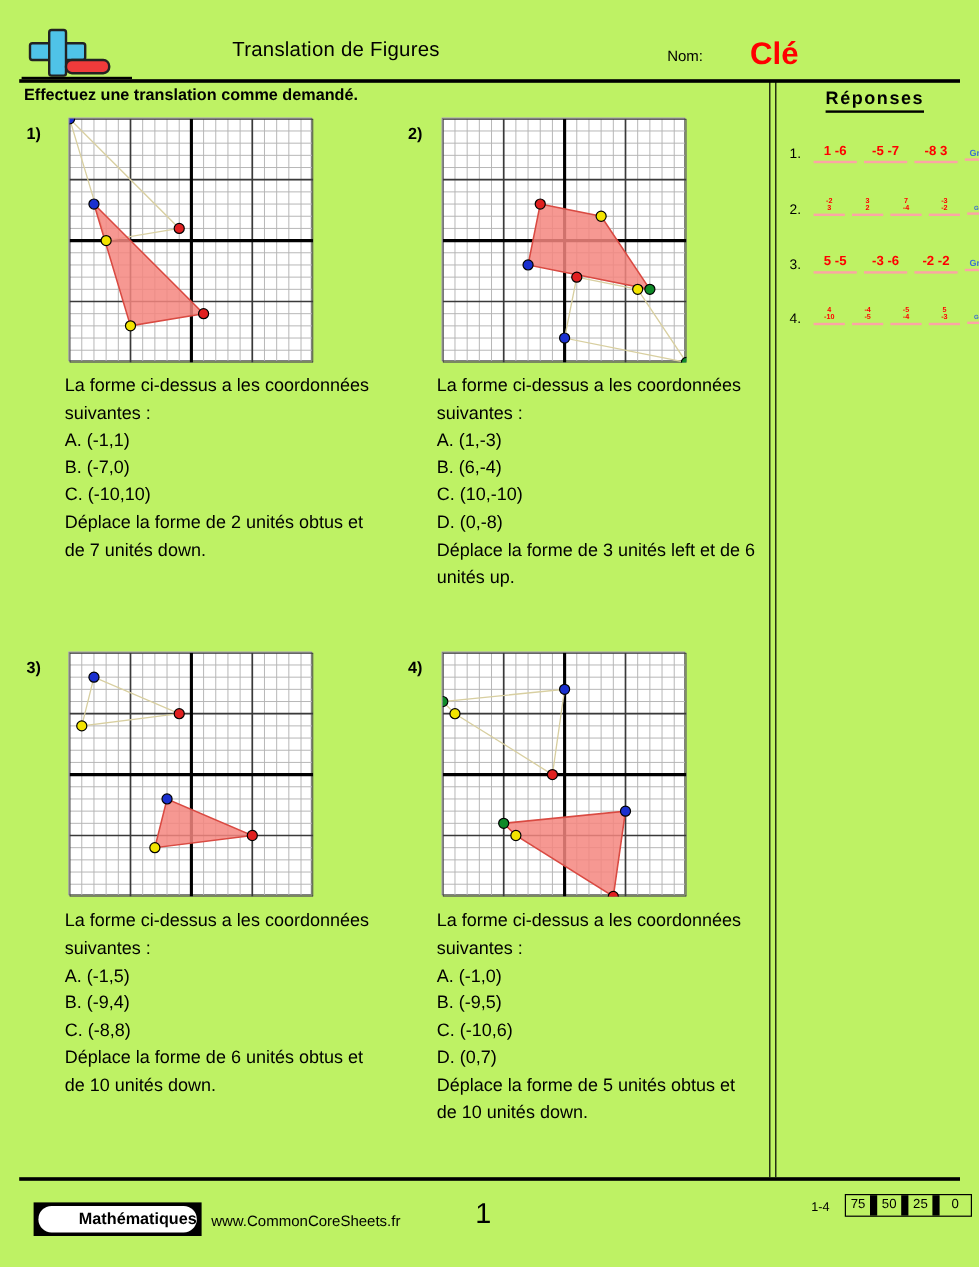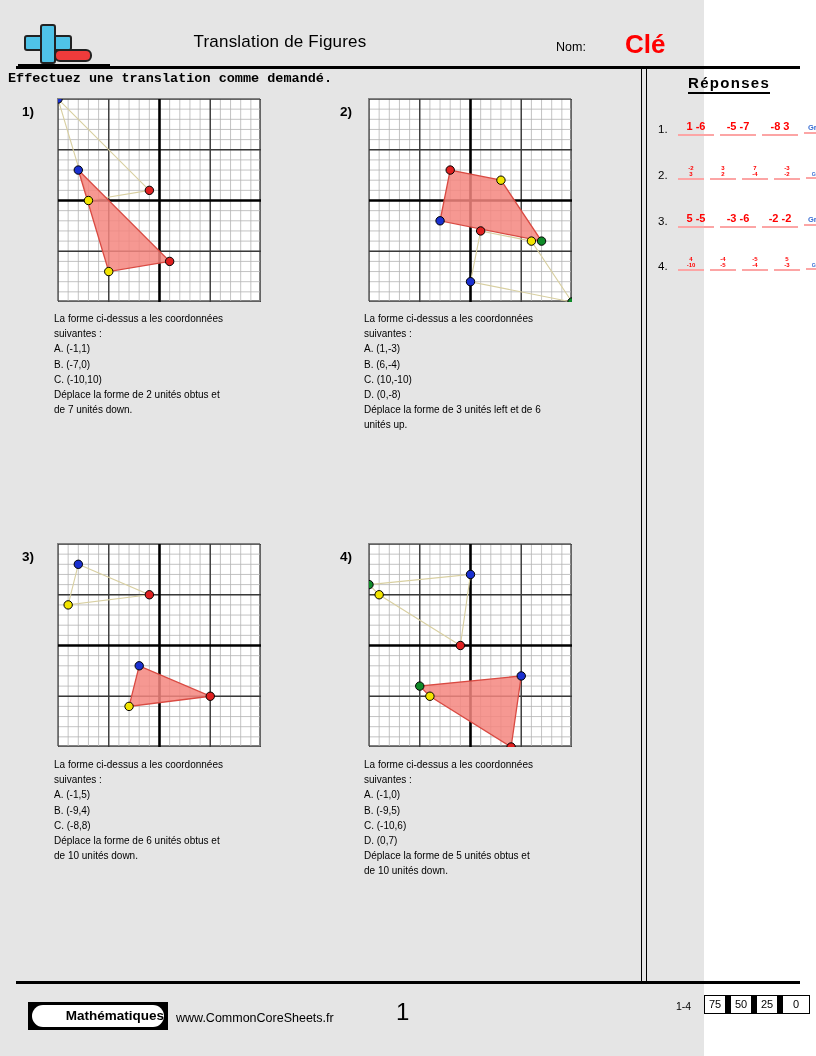--- a/index.html
+++ b/index.html
@@ -6,22 +6,22 @@
   html, body {
     margin: 0; padding: 0;
     width: 816px; height: 1056px;
     background: #ffffff;
     font-family: "Liberation Sans", sans-serif;
     color: #000;
     overflow: hidden;
   }
   #page {
     position: relative;
-    width: 704px; height: 1056px;
-    background: #e5e5e5;
+    width: 816px; height: 1056px;
+    background: #bef264;
   }
 
   
   #header {
     position: absolute; left: 0; top: 0;
     width: 816px; height: 68px;
   }
   #logo {
     position: absolute; left: 18px; top: 24px;
     width: 74px; height: 42px;
@@ -61,22 +61,22 @@
     position: absolute; left: 625px; top: 29px;
     font-size: 26px; font-weight: bold; color: #ff0000;
   }
   #header-rule {
     position: absolute; left: 16px; top: 66px;
     width: 784px; height: 3px; background: #000;
   }
 
   
   #instruction {
-    position: absolute; left: 8px; top: 71px;
-    font-size: 13.5px; font-weight: bold; font-family: Liberation Mono, monospace;
+    position: absolute; left: 20px; top: 71px;
+    font-size: 13.5px; font-weight: bold;
   }
 
   
   .vdiv {
     position: absolute; top: 68px;
     width: 1px; height: 913px; background: #000;
   }
   #vdiv-a { left: 641px; }
   #vdiv-b { left: 646px; }
 
@@ -118,21 +118,21 @@
     position: absolute;
     font-size: 13.5px; font-weight: bold;
   }
   .graphbox {
     position: absolute;
     border: 1px solid #808080;
     background: #fff;
   }
   .ptext {
     position: absolute;
-    font-size: 10px;
+    font-size: 15px;
     line-height: 1.52;
     white-space: pre-line;
   }
 
   
   #footer-rule {
     position: absolute; left: 16px; top: 981px;
     width: 784px; height: 3px; background: #000;
   }
   #brand {

